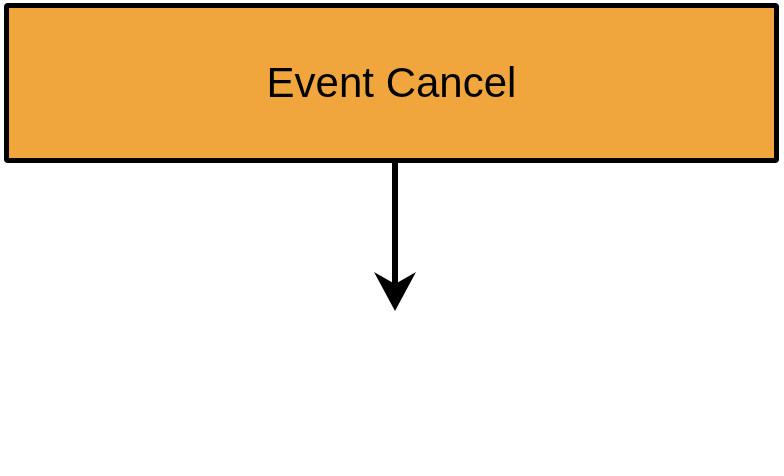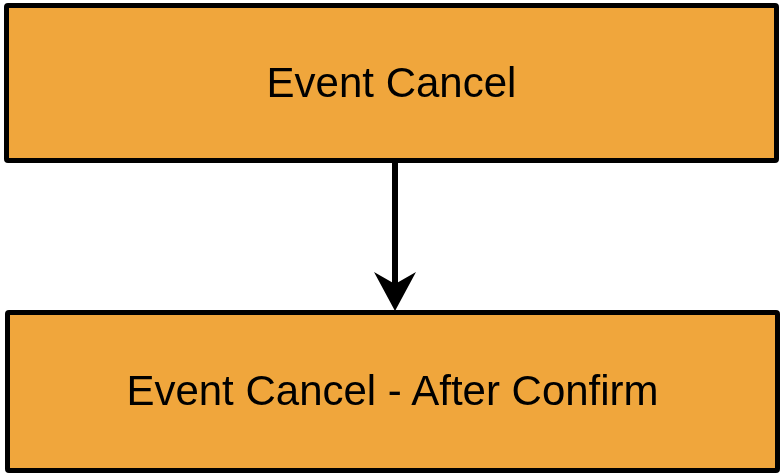--- a/index.html
+++ b/index.html
@@ -60,17 +60,14 @@
 
   <div class="node node-top" style="background-color: rgb(240, 166, 60);">
     <span>Event Cancel</span>
   </div>
 
   <svg class="edge-layer" viewBox="0 0 784 476">
     <line x1="395" y1="161" x2="395" y2="292" stroke-width="6" stroke="#000000"></line>
     <polygon points="395,311 374,272 395,284 416,272" fill="#000000"></polygon>
   </svg>
 
-  <div class="node node-bottom" style="background-color: rgb(240, 166, 60);">
-    <span>Event Cancel - After Confirm</span>
-  </div>
 
 </div>
 
 </body></html>

